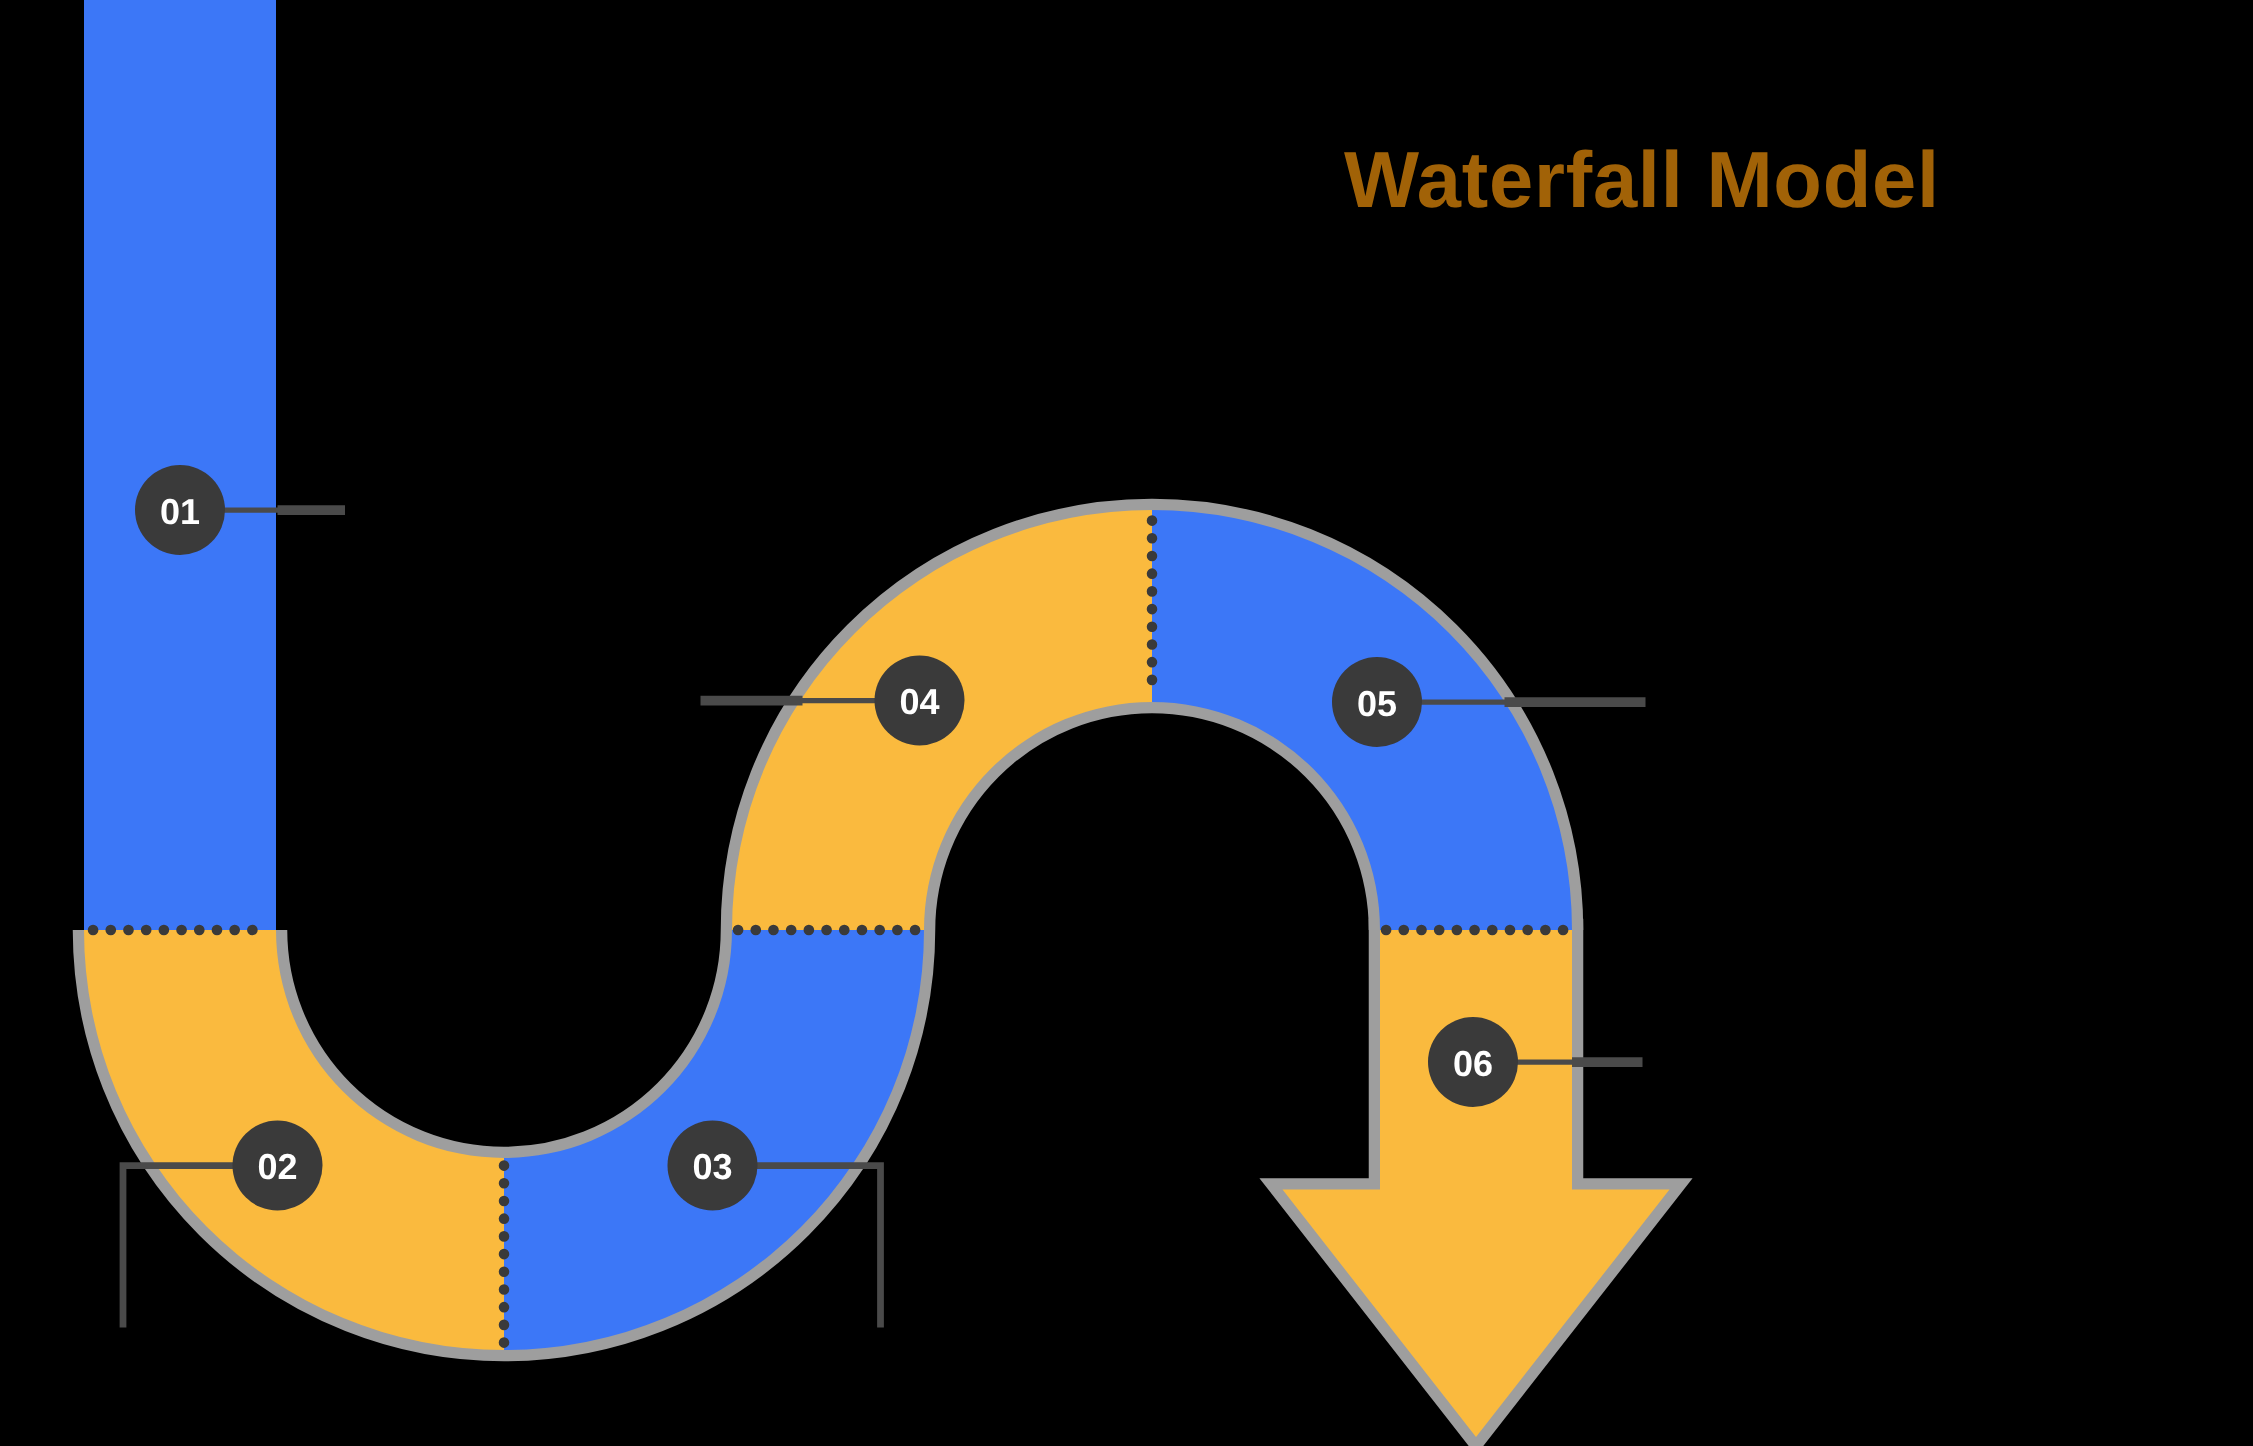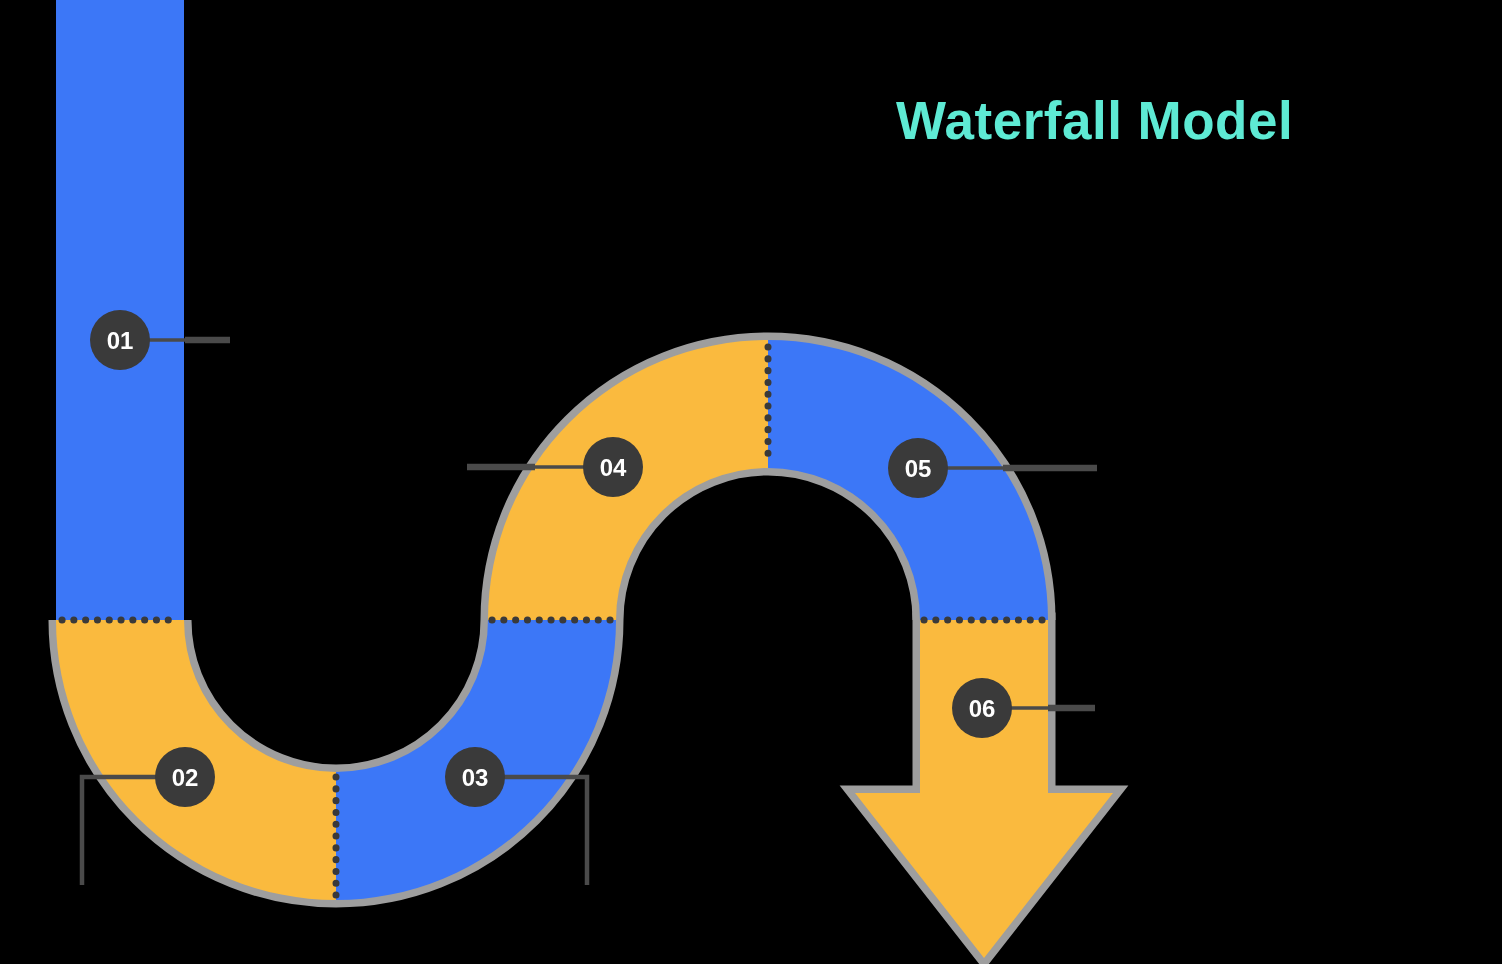--- a/index.html
+++ b/index.html
@@ -20,21 +20,21 @@
     left: 0;
     top: 0;
     width: 1502px;
     height: 964px;
   }
   .page-title {
     position: absolute;
     left: 896px;
     top: 92px;
     width: 470px;
-    color: #5eead4;
+    color: #a16207;
     font-size: 53px;
     font-weight: 700;
     letter-spacing: 0.5px;
     line-height: 1.1;
     white-space: nowrap;
   }
   .step-num {
     font-family: "Liberation Sans", sans-serif;
     font-size: 24px;
     font-weight: 700;

